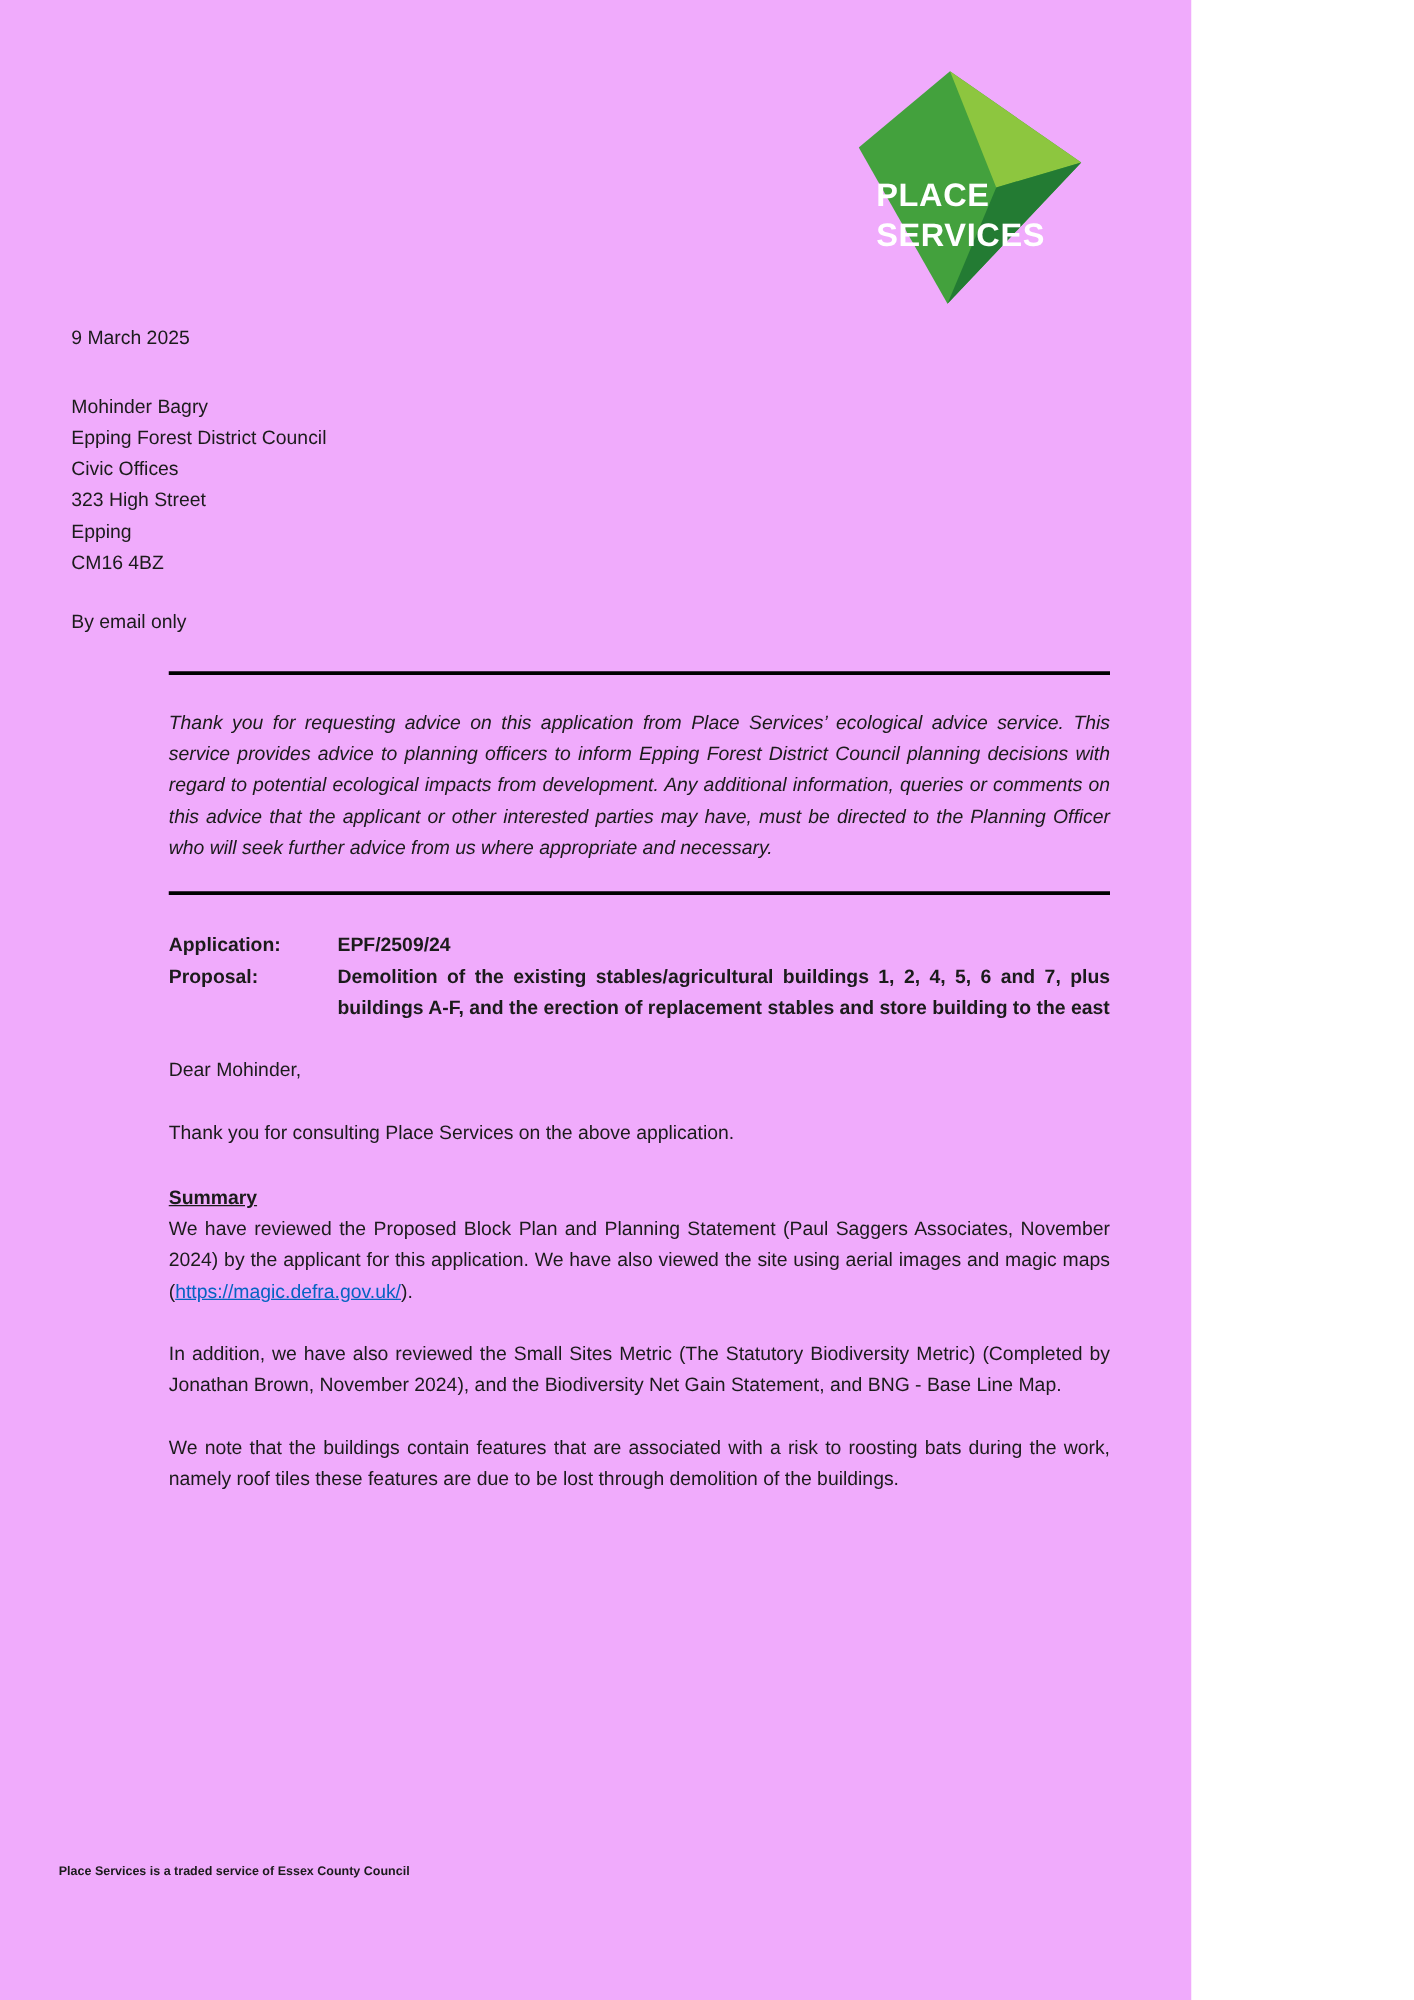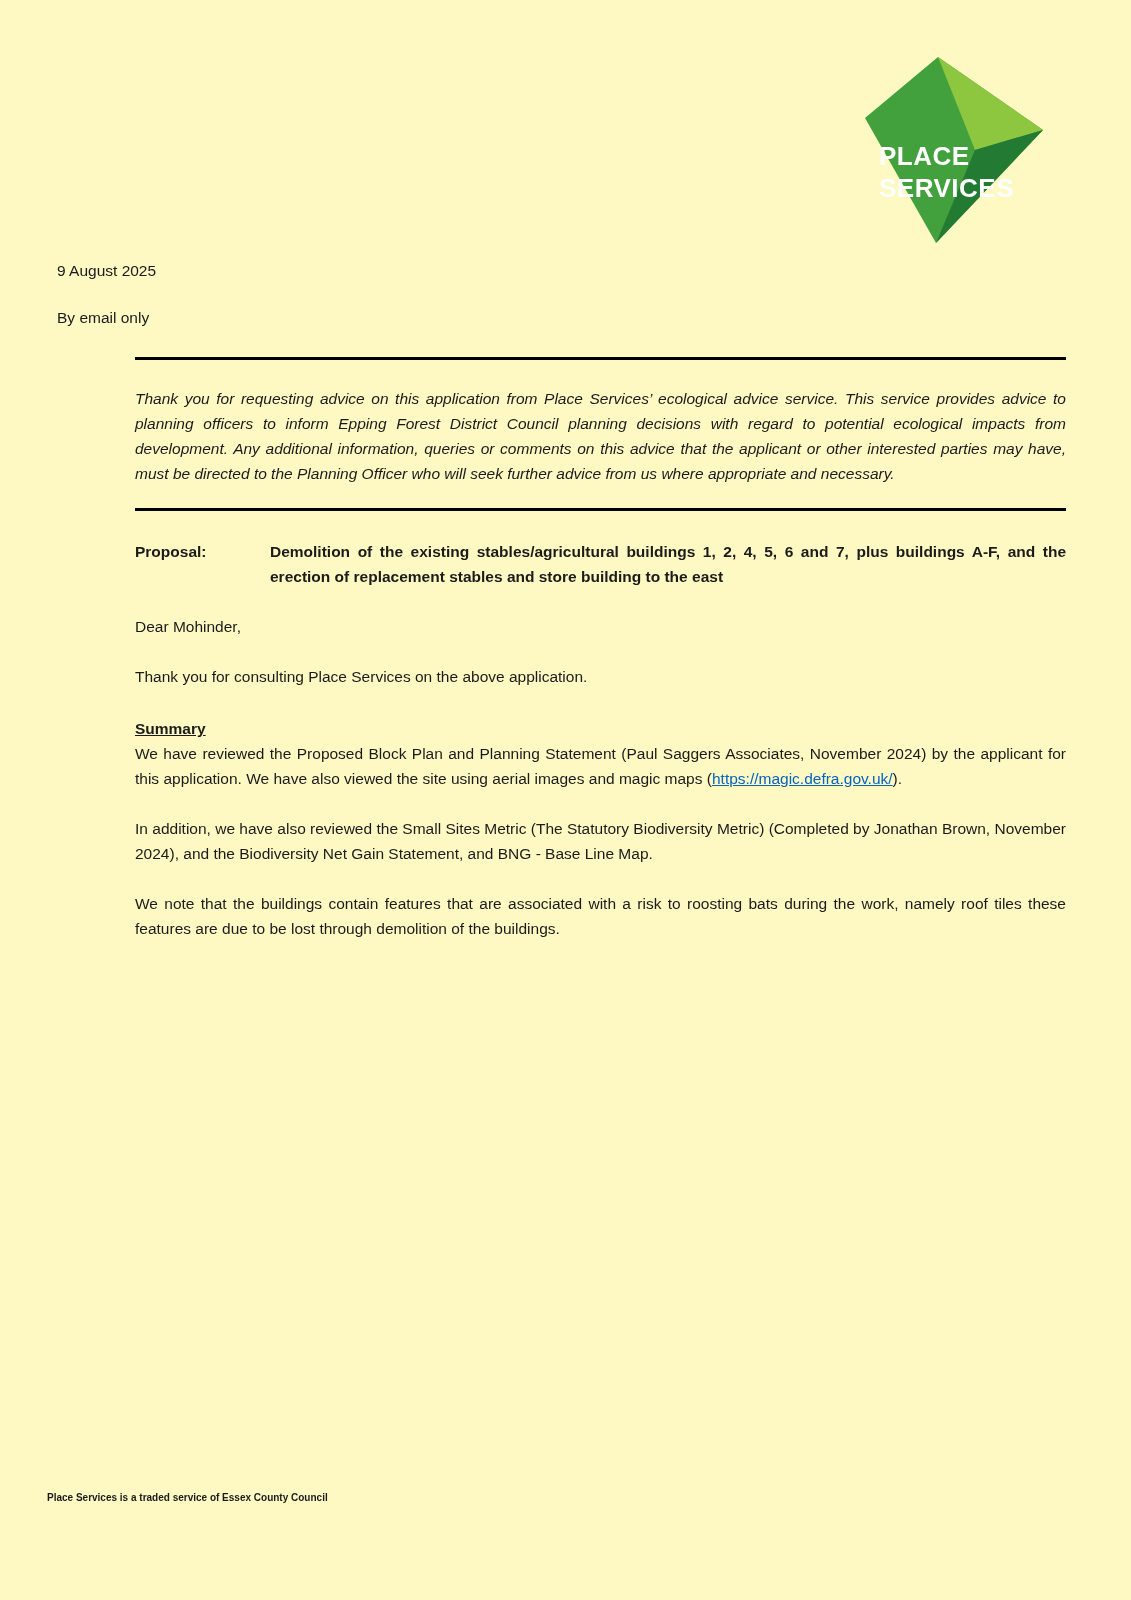--- a/index.html
+++ b/index.html
@@ -3,23 +3,23 @@
 <meta charset="utf-8">
 <style>
   * { margin: 0; padding: 0; box-sizing: border-box; }
   html, body { background: #ffffff; }
   body {
     font-family: "Liberation Sans", sans-serif;
     color: #1b1b1b;
   }
   .page {
     position: relative;
-    width: 1131px;
+    width: 953px;
     height: 1600px;
-    background: #fef9c3;
+    background: #f0abfc;
     overflow: hidden;
     font-size: 15.5px;
     line-height: 25px;
   }
   .logo {
     position: absolute;
     top: 55px;
     right: 84px;
     width: 182px;
     height: 192px;
@@ -80,34 +80,46 @@
   <div class="logo">
     <svg viewBox="0 0 182 192">
       <polygon points="73,2 178,75 71,188 0,63" fill="#43A13D"></polygon>
       <polygon points="73,2 178,75 110,95" fill="#8DC63F"></polygon>
       <polygon points="178,75 71,188 110,95" fill="#237B33"></polygon>
       <text x="14" y="110" class="logo-text">PLACE</text>
       <text x="14" y="142" class="logo-text">SERVICES</text>
     </svg>
   </div>
 
-  <div class="date">9 August 2025</div>
+  <div class="date">9 March 2025</div>
 
+  <div class="address">
+    <div>Mohinder Bagry</div>
+    <div>Epping Forest District Council</div>
+    <div>Civic Offices</div>
+    <div>323 High Street</div>
+    <div>Epping</div>
+    <div>CM16 4BZ</div>
+  </div>
 
   <div class="delivery">By email only</div>
 
   <div class="content">
 
     <hr class="rule">
 
     <p class="notice">Thank you for requesting advice on this application from Place Services’ ecological advice service. This service provides advice to planning officers to inform Epping Forest District Council planning decisions with regard to potential ecological impacts from development. Any additional information, queries or comments on this advice that the applicant or other interested parties may have, must be directed to the Planning Officer who will seek further advice from us where appropriate and necessary.</p>
 
     <hr class="rule rule-2">
 
     <div class="app-block">
+      <div class="app-row">
+        <div class="app-label">Application:</div>
+        <div class="app-value">EPF/2509/24</div>
+      </div>
       <div class="app-row">
         <div class="app-label">Proposal:</div>
         <div class="app-value">Demolition of the existing stables/agricultural buildings 1, 2, 4, 5, 6 and 7, plus buildings A-F, and the erection of replacement stables and store building to the east</div>
       </div>
     </div>
 
     <p class="body-p">Dear Mohinder,</p>
 
     <p class="body-p">Thank you for consulting Place Services on the above application.</p>
 

